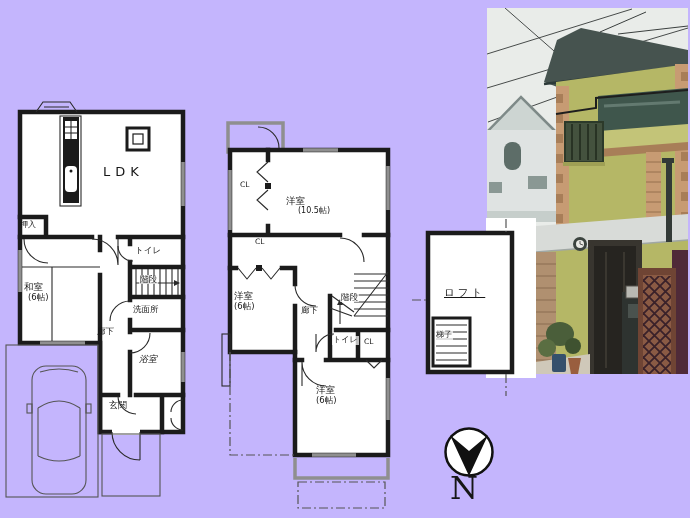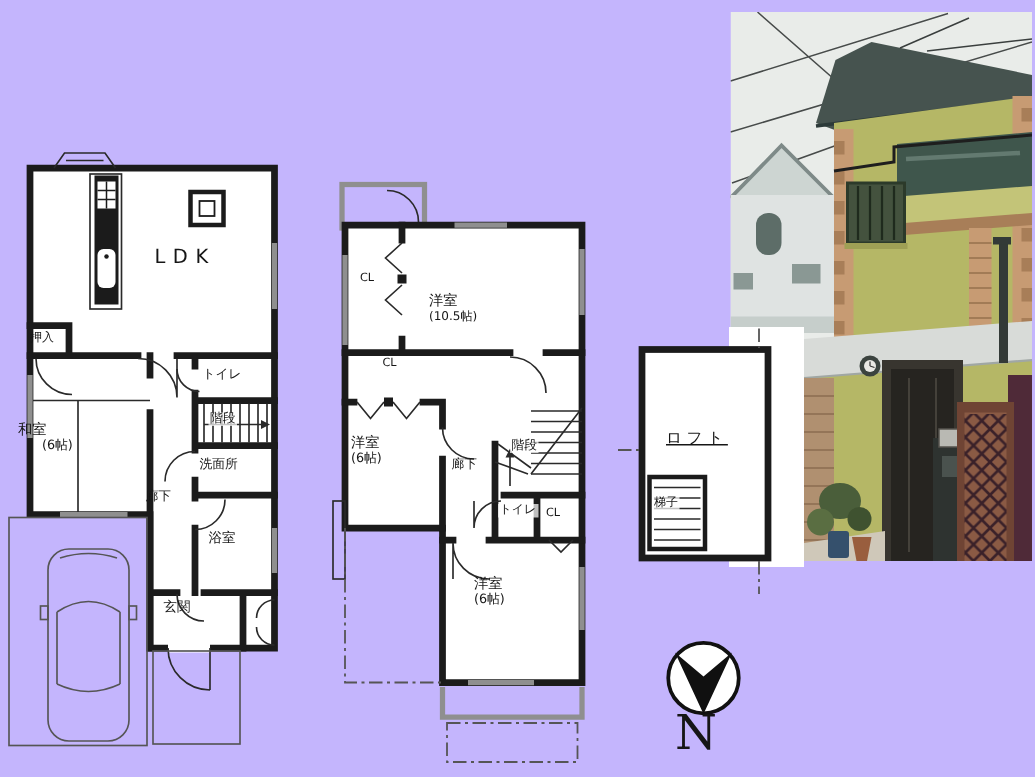--- a/index.html
+++ b/index.html
@@ -245,32 +245,32 @@
   <g>
     <circle cx="469" cy="452" r="23.5" fill="#ffffff" stroke="#111" stroke-width="2.5"></circle>
     <polygon points="450,435 469,451 488,435 469,476" fill="#101010"></polygon>
   </g>
 </svg>
 
 <div>
 
   <div class="lbl" style="left:103px;top:165px;font-size:13px;letter-spacing:5px;">LDK</div>
   <div class="lbl" style="left:20px;top:221px;font-size:8px;">押入</div>
-  <div class="lbl c" style="left:12px;top:282px;width:48px;font-size:9.5px;">和室</div>
+  <div class="lbl c" style="left:24px;top:282px;width:48px;font-size:9.5px;">和室</div>
   <div class="lbl c" style="left:28px;top:293px;width:48px;font-size:8.5px;">(6帖)</div>
   <div class="lbl" style="left:135px;top:246px;font-size:8.5px;">トイレ</div>
   <div class="lbl bgw" style="left:139px;top:275px;font-size:8.5px;">階段</div>
   <div class="lbl" style="left:133px;top:306px;font-size:8.5px;font-family:Liberation Mono, monospace;">洗面所</div>
   <div class="lbl" style="left:97px;top:327px;font-size:8.5px;">廊下</div>
-  <div class="lbl" style="left:139px;top:355px;font-size:9px;">浴室</div>
+  <div class="lbl" style="left:139px;top:355px;font-size:9px;font-style:italic;">浴室</div>
   <div class="lbl" style="left:109px;top:401px;font-size:9px;text-align:center;">玄関</div>
 
   <div class="lbl" style="left:240px;top:181px;font-size:7.5px;">CL</div>
   <div class="lbl c" style="left:286px;top:196px;width:64px;font-size:9.5px;">洋室</div>
-  <div class="lbl c" style="left:286px;top:207px;width:64px;font-size:8px;">(10.5帖)</div>
+  <div class="lbl c" style="left:298px;top:207px;width:64px;font-size:8px;">(10.5帖)</div>
   <div class="lbl" style="left:255px;top:238px;font-size:7.5px;">CL</div>
   <div class="lbl c" style="left:234px;top:291px;width:46px;font-size:9.5px;">洋室</div>
   <div class="lbl c" style="left:234px;top:302px;width:46px;font-size:8.5px;">(6帖)</div>
   <div class="lbl" style="left:301px;top:306px;font-size:8.5px;">廊下</div>
   <div class="lbl bgw" style="left:340px;top:293px;font-size:8.5px;">階段</div>
   <div class="lbl bgw" style="left:332px;top:336px;font-size:8px;">トイレ</div>
   <div class="lbl" style="left:364px;top:338px;font-size:7.5px;">CL</div>
   <div class="lbl c" style="left:316px;top:385px;width:48px;font-size:9.5px;">洋室</div>
   <div class="lbl c" style="left:316px;top:396px;width:48px;font-size:8.5px;">(6帖)</div>
 

